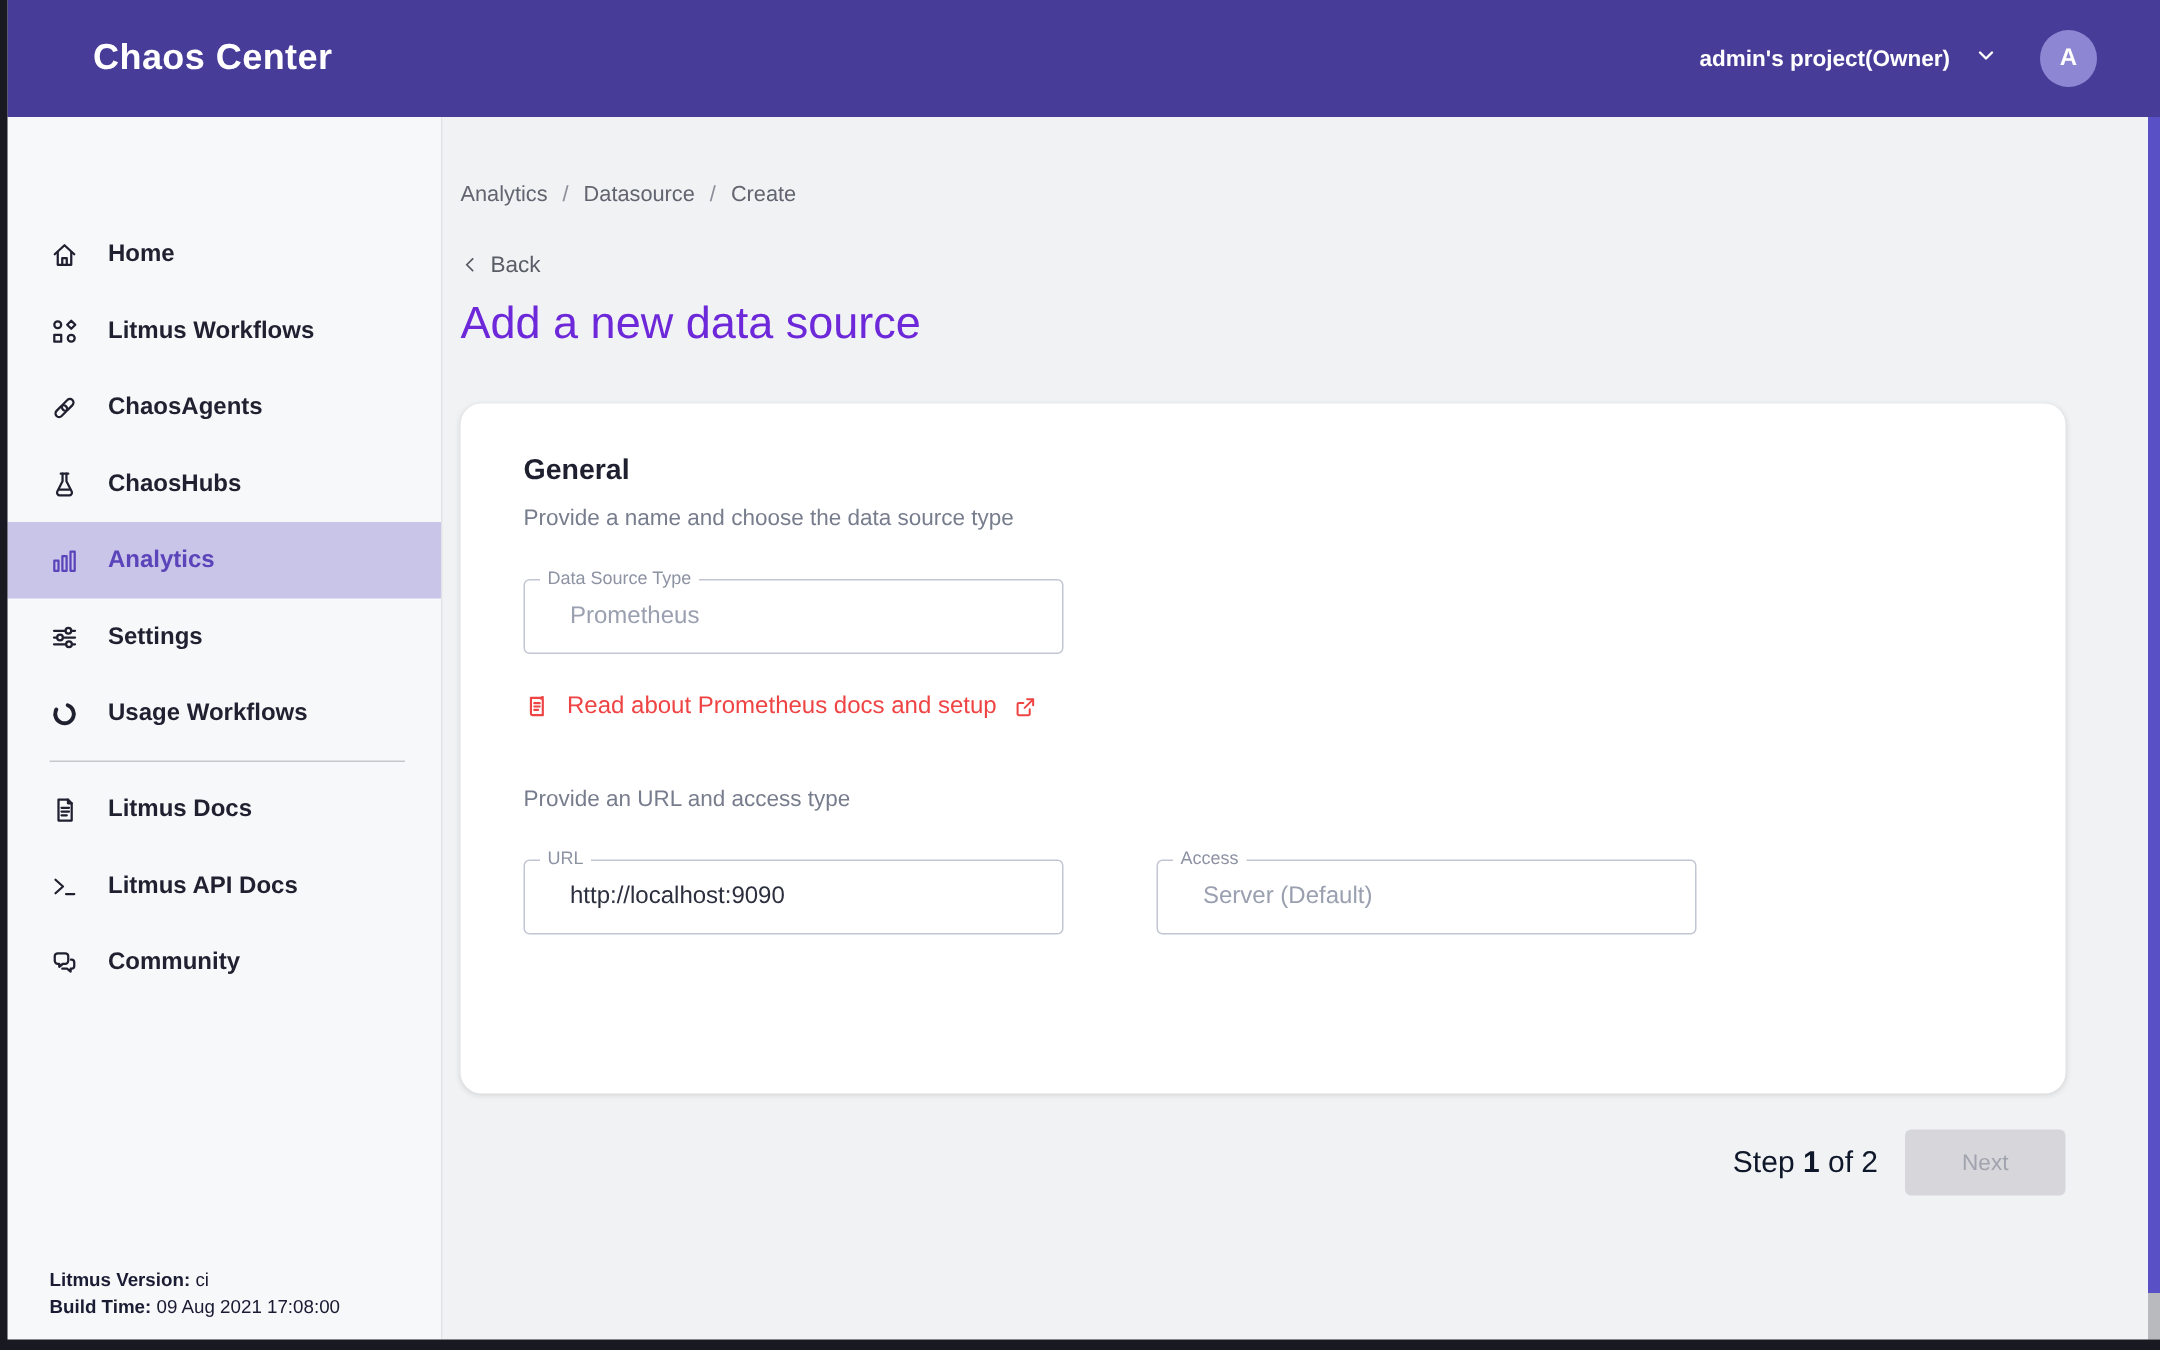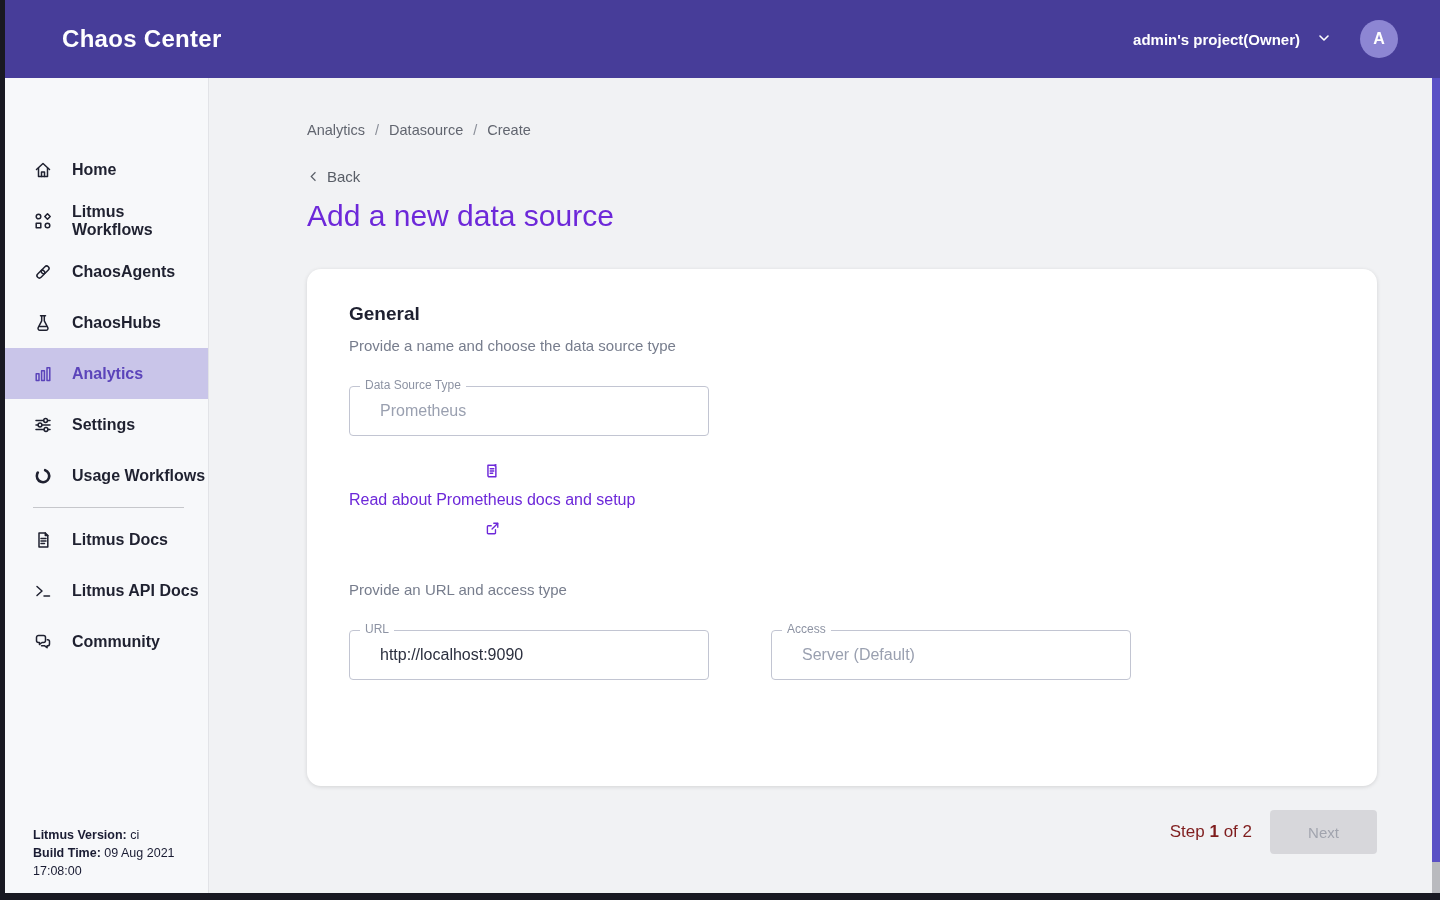--- a/index.html
+++ b/index.html
@@ -11,21 +11,21 @@
   
   .topbar { position:absolute; left:5px; top:0; right:0; height:78px; background:#473d99;
             display:flex; align-items:center; justify-content:space-between; padding:0 42px 0 57px; }
   .app-title { color:#fff; font-size:24px; font-weight:bold; letter-spacing:.3px; }
   .topbar-right { display:flex; align-items:center; gap:28px;font-weight:bold; }
   .project-switch { display:flex; align-items:center; gap:16px; color:#fff; font-size:15px; cursor:pointer; }
   .avatar { width:38px; height:38px; border-radius:50%; background:#8d86d3; color:#fff;
             display:flex; align-items:center; justify-content:center; font-size:16px; cursor:pointer; }
 
   
-  .sidebar { position:absolute; left:5px; top:78px; width:204px; bottom:7px; background:#f7f8fa;
+  .sidebar { position:absolute; left:5px; top:78px; width:290px; bottom:7px; background:#f7f8fa;
              border-right:1px solid #e2e3e7; padding-top:66px; }
   .nav-item { height:51px; display:flex; align-items:center; padding-left:28px; gap:19px;
               font-size:16px; font-weight:600; color:#1f2130; cursor:pointer; }
   .nav-item svg { width:20px; height:20px; flex:none; stroke:currentColor; fill:none;
                   stroke-width:1.5; stroke-linecap:round; stroke-linejoin:round; }
   .nav-item.active { background:#c9c5e9; color:#5b44ba; }
   .sidebar-divider { height:1px; background:#c6c7cb; margin:6px 24px 6px 28px; }
   .sidebar-footer { position:absolute; left:28px; bottom:13px; font-size:12.5px; color:#1a1c33; line-height:1.45; }
   .sidebar-footer b { font-weight:bold; }
 
@@ -47,28 +47,28 @@
   .field { position:relative; width:360px; height:50px; }
   .field input { width:100%; height:100%; border:1px solid #c2c5d2; border-radius:4px; padding:0 30px;
                  font-size:16px; color:#2b2f3e; background:#fff; font-family:inherit; outline:none; }
   .field.error input { border:2px solid #b3352c; }
   .field.disabled input { color:#9aa0b0; }
   .field-label { position:absolute; top:-7px; left:11px; background:#fff; padding:0 5px;
                  font-size:12px; color:#8d93a3; line-height:13px; }
   .field.error .field-label { color:#b3352c; }
   .caret { position:absolute; left:15px; top:14px; width:2px; height:22px; background:#20222e; }
 
-  .docs-link { margin-top:26px; display:flex; align-items:center; gap:11px; color:#6d28d9;
-               font-size:16px; cursor:pointer; width:max-content;flex-direction:column; }
+  .docs-link { margin-top:26px; display:flex; align-items:center; gap:11px; color:#ef4444;
+               font-size:16px; cursor:pointer; width:max-content; }
   .docs-link svg { stroke:currentColor; fill:none; stroke-width:1.6; stroke-linecap:round; stroke-linejoin:round; }
 
   .section-endpoint { margin-top:44px; }
 
   .step-row { width:1070px; margin-top:24px; display:flex; align-items:center; justify-content:flex-end; gap:18px; }
-  .step-text { font-size:17px; color:#7f1d1d;text-align:right; }
+  .step-text { font-size:20px; color:#0f172a;text-align:right; }
   .step-text b { font-weight:bold; }
   .next-btn { width:107px; height:44px; background:#d7d7db; border:none; border-radius:4px;
               color:#a1a4ae; font-size:15px; font-family:inherit; }
 
   
   .scrollbar { position:absolute; right:0; top:78px; width:8px; bottom:7px; background:#b9babe; z-index:55; }
   .scroll-thumb { width:100%; height:784px; background:#5a50c5; cursor:pointer; }
 </style>
 </head>
 <body>

